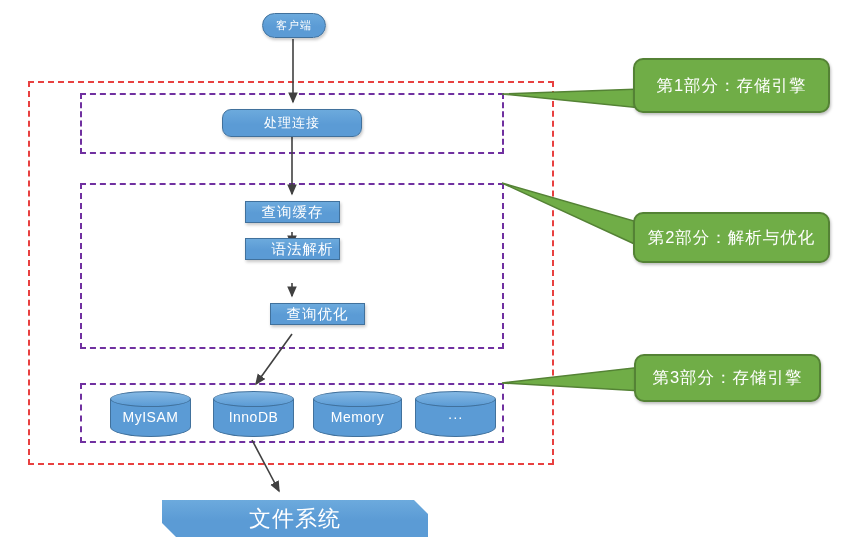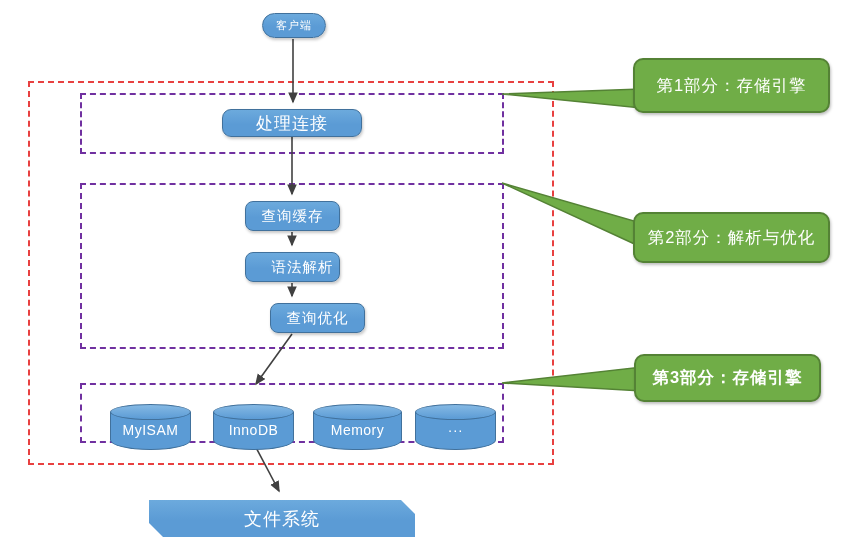--- a/index.html
+++ b/index.html
@@ -37,37 +37,37 @@
     display: flex; align-items: center; justify-content: center;
     background: linear-gradient(180deg, #6caadd 0%, var(--node-fill, #5B9BD5) 55%);
     border: 1.5px solid var(--node-border, #41719C);
     color: var(--node-text, #fff);
     box-shadow: 1px 2px 3px rgba(0,0,0,0.22);
     box-sizing: border-box;
     letter-spacing: 1px;
     white-space: nowrap;
   }
   .pill   { left: 262px; top: 13px;  width: 64px;  height: 25px; border-radius: 13px; font-size: 11px; }
-  .big    { left: 222px; top: 109px; width: 140px; height: 28px; border-radius: 9px;  font-size: 17px; }
-  .mid    { left: 245px; width: 95px; height: 30px; border-radius: 8px; font-size: 14.5px; }
+  .big    { left: 222px; top: 109px; width: 140px; height: 28px; border-radius: 9px;  font-size: 13px; }
+  .mid    { left: 245px; width: 95px; height: 22px; border-radius: 0; font-size: 14.5px; }
   .qc     { top: 201px; }
-  .sp     { top: 252px; padding-left: 20px; }
+  .sp     { top: 238px; padding-left: 20px; }
   .qo     { top: 303px; margin-left: 25px; }
 
   
   .file {
-    left: 149px; top: 500px; width: 266px; height: 37px;
-    font-size: 18px; border: none;
+    left: 162px; top: 500px; width: 266px; height: 37px;
+    font-size: 22px; border: none;
     background: linear-gradient(180deg, #6caadd 0%, var(--node-fill, #5B9BD5) 55%);
     clip-path: polygon(0 0, calc(100% - 14px) 0, 100% 14px, 100% 100%, 14px 100%, 0 calc(100% - 14px));
     box-shadow: none;
   }
 
   
-  .cyl { position: absolute; top: 391px; width: 81px; height: 46px; margin-top: 13px; }
+  .cyl { position: absolute; top: 391px; width: 81px; height: 46px; }
   .e1 { left: 110px; } .e2 { left: 213px; } .e3 { left: 313px; padding-left: 8px; } .e4 { left: 415px; }
   .cyl-body {
     position: absolute; left: 0; right: 0; top: 8px; bottom: 0;
     background: var(--node-fill, #5B9BD5);
     border: 1.5px solid var(--node-border, #41719C);
     border-top: none;
     border-radius: 0 0 40px 40px / 0 0 10px 10px;
     box-sizing: border-box;
   }
   .cyl-top {
@@ -92,21 +92,21 @@
     border-radius: 10px;
     color: #ffffff;
     font-size: 16.5px;
     letter-spacing: 1px;
     box-shadow: 1px 2px 3px rgba(0,0,0,0.25);
     box-sizing: border-box;
     white-space: nowrap;
   }
   .c1 { left: 633px; top: 58px;  width: 197px; height: 55px; }
   .c2 { left: 633px; top: 212px; width: 197px; height: 51px; }
-  .c3 { left: 634px; top: 354px; width: 187px; height: 48px; font-weight: bold; }
+  .c3 { left: 634px; top: 354px; width: 187px; height: 48px; }
 </style>
 </head>
 <body>
 
 <div class="stage">
 
   <div class="boundary"></div>
   <div class="region region1"></div>
   <div class="region region2"></div>
   <div class="region region3"></div>

